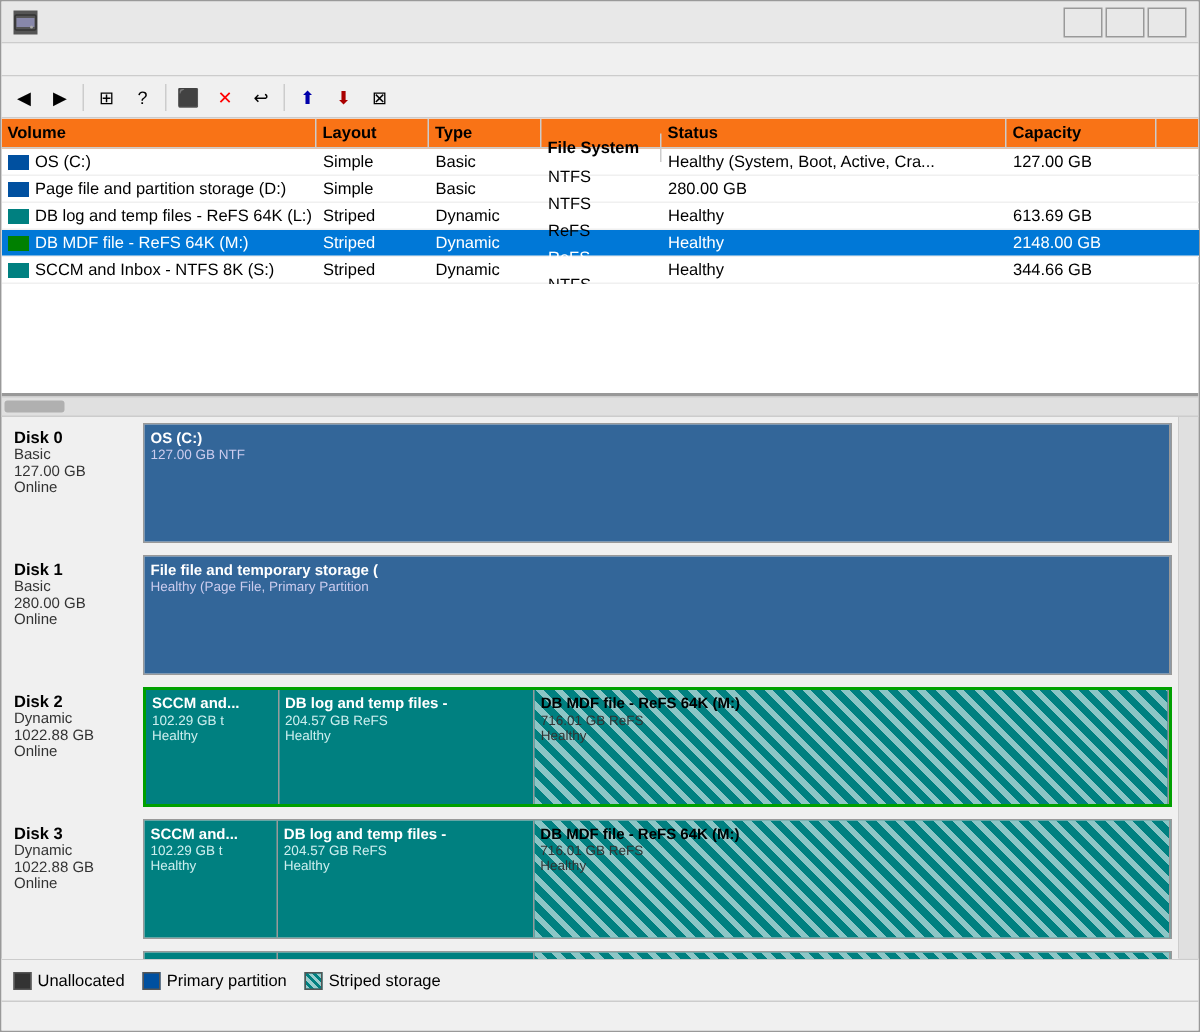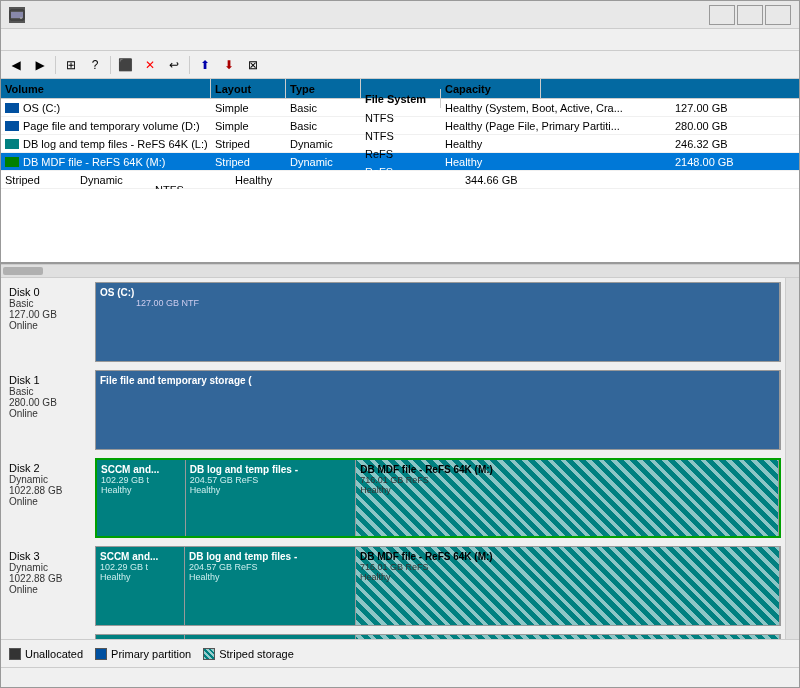--- a/index.html
+++ b/index.html
@@ -17,41 +17,41 @@
     .menu-item { padding: 2px 8px; font-size: 11px; cursor: pointer; }
 
     .toolbar { height: 28px; display: flex; align-items: center; padding: 0 4px; background: #f0f0f0; border-bottom: 1px solid #ccc; flex-shrink: 0; gap: 2px; }
     .toolbar-btn { width: 22px; height: 22px; border: 1px solid transparent; background: transparent; display: flex; align-items: center; justify-content: center; cursor: pointer; font-size: 12px; }
     .toolbar-sep { width: 1px; height: 18px; background: #ccc; margin: 0 2px; }
 
     .content { display: flex; flex-direction: column; flex: 1; overflow: hidden; }
 
     
     .table-area { height: 185px; border-bottom: 2px solid #999; overflow: hidden; flex-shrink: 0; background: white; }
-    .table-header { display: flex; background: #0369a1; border-bottom: 1px solid #ccc; height: 20px; align-items: center; }
+    .table-header { display: flex; background: #f97316; border-bottom: 1px solid #ccc; height: 20px; align-items: center; }
     .th { border-right: 1px solid #ccc; padding: 0 4px; height: 100%; display: flex; align-items: center; font-weight: 600; font-size: 11px; overflow: hidden; cursor: pointer; }
 
     .table-body { overflow-y: auto; }
     .tr { display: flex; height: 18px; align-items: center; border-bottom: 1px solid #f0f0f0; }
     .tr.selected { background: #0078d7; color: white; }
     .tr.selected .td { color: white; }
     .td { border-right: 1px solid transparent; padding: 0 4px; height: 100%; display: flex; align-items: center; font-size: 11px; overflow: hidden; white-space: nowrap; }
 
     .col-volume { width: 210px; flex-shrink: 0; }
     .col-layout { width: 75px; flex-shrink: 0; }
     .col-type { width: 75px; flex-shrink: 0; }
     .col-fs { width: 80px; flex-shrink: 0; margin-top: 20px; }
     .col-status { width: 230px; flex-shrink: 0; }
     .col-capacity { width: 100px; flex-shrink: 0; }
 
     
     .disk-area { flex: 1; overflow-y: auto; overflow-x: hidden; background: #f0f0f0; padding: 4px; }
     .disk-row { display: flex; margin-bottom: 8px; min-height: 80px; }
     .disk-label { width: 90px; flex-shrink: 0; padding: 4px; }
-    .disk-label-title { font-weight: normal; font-size: 11px; }
+    .disk-label-title { font-weight: bold; font-size: 11px; }
     .disk-label-sub { font-size: 10px; color: #333; }
 
     .disk-partitions { flex: 1; border: 1px solid #999; display: flex; background: white; position: relative; }
     .disk-partitions.highlighted { border: 2px solid #00a000; }
     .part-title { font-size: 10px; font-weight: bold; white-space: nowrap; overflow: hidden; text-overflow: ellipsis; }
     .part-sub { font-size: 9px; color: #333; }
 
     .scrollbar-h { height: 14px; background: #e0e0e0; flex-shrink: 0; display: flex; align-items: center; padding: 0 2px; }
 
     
@@ -126,68 +126,72 @@
   </div>
 
   <div class="content">
 
     <div class="table-area">
       <div class="table-header">
         <div class="th col-volume">Volume</div>
         <div class="th col-layout">Layout</div>
         <div class="th col-type">Type</div>
         <div class="th col-fs">File System</div>
+        <div class="th col-status">Status</div>
         <div class="th col-capacity">Capacity</div>
       </div>
       <div class="table-body" id="table-body">
       <div class="tr">
     <div class="td col-volume">
       <span style="display:inline-block;width:14px;height:10px;background:#0050a0;margin-right:4px;flex-shrink:0;"></span>
       <span>OS (C:)</span>
     </div>
     <div class="td col-layout">Simple</div>
     <div class="td col-type">Basic</div>
     <div class="td col-fs">NTFS</div>
     <div class="td col-status">Healthy (System, Boot, Active, Cra...</div>
     <div class="td col-capacity">127.00 GB</div>
   </div>
           <div class="tr">
     <div class="td col-volume">
       <span style="display:inline-block;width:14px;height:10px;background:#0050a0;margin-right:4px;flex-shrink:0;"></span>
-      <span>Page file and temporary volume (D:)</span>
+      <span>Page file and partition storage (D:)</span>
     </div>
     <div class="td col-layout">Simple</div>
     <div class="td col-type">Basic</div>
     <div class="td col-fs">NTFS</div>
-    <div class="td col-status">Healthy (Page File, Primary Partiti...</div>
     <div class="td col-capacity">280.00 GB</div>
   </div>
           <div class="tr">
     <div class="td col-volume">
       <span style="display:inline-block;width:14px;height:10px;background:#008080;margin-right:4px;flex-shrink:0;"></span>
       <span>DB log and temp files - ReFS 64K (L:)</span>
     </div>
     <div class="td col-layout">Striped</div>
     <div class="td col-type">Dynamic</div>
     <div class="td col-fs">ReFS</div>
     <div class="td col-status">Healthy</div>
-    <div class="td col-capacity">246.32 GB</div>
+    <div class="td col-capacity">613.69 GB</div>
   </div>
           <div class="tr selected">
     <div class="td col-volume">
       <span style="display:inline-block;width:14px;height:10px;background:#008000;margin-right:4px;flex-shrink:0;"></span>
       <span>DB MDF file - ReFS 64K (M:)</span>
     </div>
     <div class="td col-layout">Striped</div>
     <div class="td col-type">Dynamic</div>
     <div class="td col-fs">ReFS</div>
     <div class="td col-status">Healthy</div>
     <div class="td col-capacity">2148.00 GB</div>
   </div>
           <div class="tr">
+    <div class="td col-volume">
+      <span style="display:inline-block;width:14px;height:10px;background:#008080;margin-right:4px;flex-shrink:0;"></span>
+      <span>SCCM and Inbox - NTFS 8K (S:)</span>
+    </div>
     <div class="td col-layout">Striped</div>
     <div class="td col-type">Dynamic</div>
     <div class="td col-fs">NTFS</div>
     <div class="td col-status">Healthy</div>
     <div class="td col-capacity">344.66 GB</div>
   </div>
         </div>
     </div>
 
     <div class="scrollbar-h" style="border-bottom:1px solid #ccc; border-top:1px solid #ccc;">
@@ -200,34 +204,35 @@
         <div class="disk-row">
               <div class="disk-label">
     <div class="disk-label-title">Disk 0</div>
     <div class="disk-label-sub">Basic</div>
     <div class="disk-label-sub">127.00 GB</div>
     <div class="disk-label-sub">Online</div>
   </div>
               <div class="disk-partitions" style="flex: 1 1 0%;">
                 <div style="width: 100%; flex-shrink: 0; border-right: 1px solid rgb(153, 153, 153); padding: 4px; overflow: hidden; position: relative; background: rgb(51, 102, 153); color: white;">
         <div class="part-title" style="font-size:10px;font-weight:bold;color:white;">OS  (C:)</div>
-        <div class="part-sub" style="font-size:9px;color:#cce;margin-left:36px;">127.00 GB NTF</div>
+        <div class="part-sub" style="font-size:9px;color:#cce;">127.00 GB NTF</div>
       </div>
               </div>
             </div>
             <div class="disk-row">
               <div class="disk-label">
     <div class="disk-label-title">Disk 1</div>
     <div class="disk-label-sub">Basic</div>
     <div class="disk-label-sub">280.00 GB</div>
     <div class="disk-label-sub">Online</div>
   </div>
               <div class="disk-partitions" style="flex: 1 1 0%;">
                 <div style="width: 100%; flex-shrink: 0; border-right: 1px solid rgb(153, 153, 153); padding: 4px; overflow: hidden; position: relative; background: rgb(51, 102, 153); color: white;">
         <div class="part-title" style="font-size:10px;font-weight:bold;color:white;">File file and temporary storage (</div>
+        <div class="part-sub" style="font-size:9px;color:#cce;">Healthy (Page File, Primary Partition</div>
       </div>
               </div>
             </div>
             <div class="disk-row">
               <div class="disk-label">
     <div class="disk-label-title">Disk 2</div>
     <div class="disk-label-sub">Dynamic</div>
     <div class="disk-label-sub">1022.88 GB</div>
     <div class="disk-label-sub">Online</div>
   </div>

